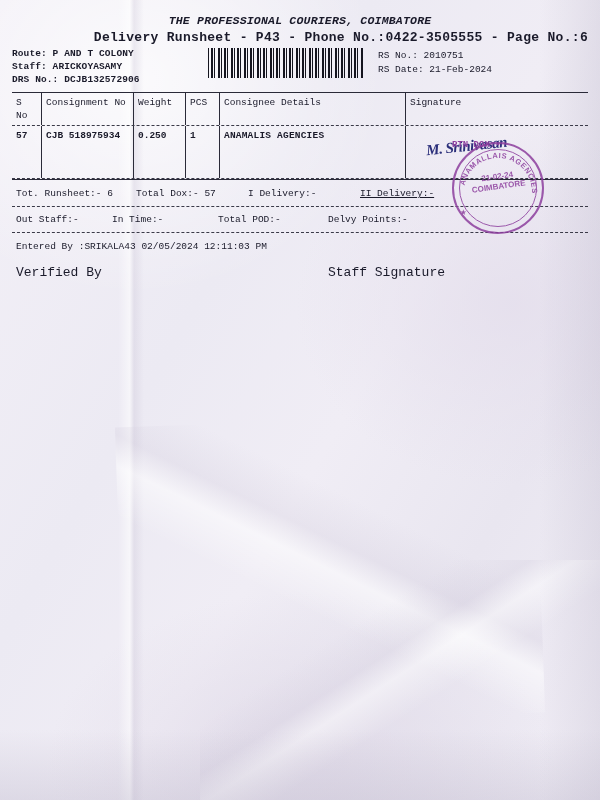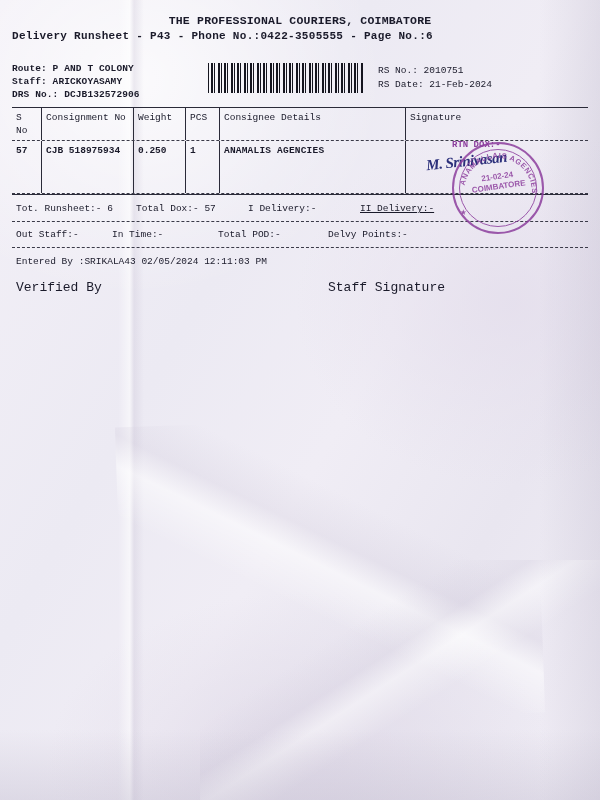--- a/index.html
+++ b/index.html
@@ -62,27 +62,28 @@
     padding: 10px 12px 0 12px;
   }
 
   
   .company-title {
     text-align: center;
     font-weight: bold;
     font-size: 11.5px;
     letter-spacing: 0.2px;
     margin: 4px 0 3px 0;
+    font-style: italic;
   }
   .doc-title {
-    text-align: left;
-    font-weight: bold;
-    font-size: 11px;
+    text-align: right;
+    font-weight: bold;
+    font-size: 13px;
     letter-spacing: 0.3px;
-    margin-bottom: 20px;
+    margin-bottom: 2px;
   }
 
   .meta-row {
     display: flex;
     align-items: flex-start;
     margin-top: 1px;
   }
   .meta-left {
     width: 196px;
     font-size: 9.5px;

